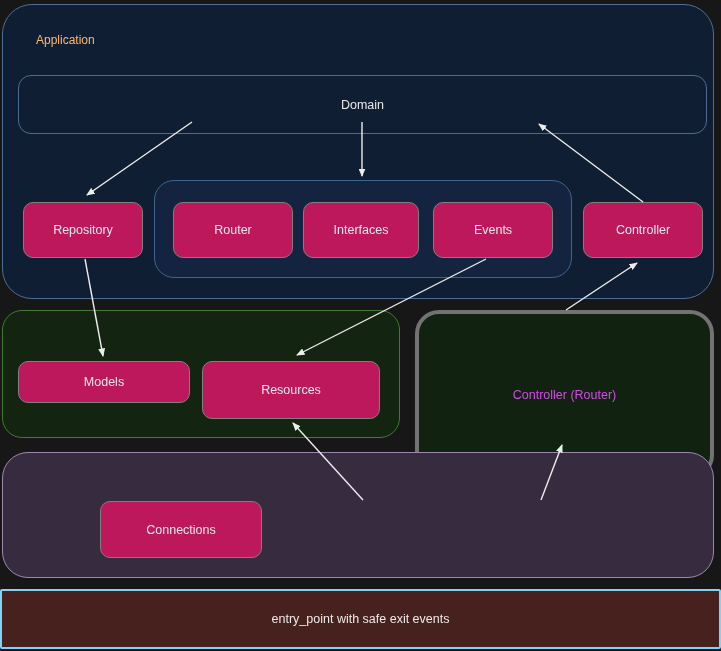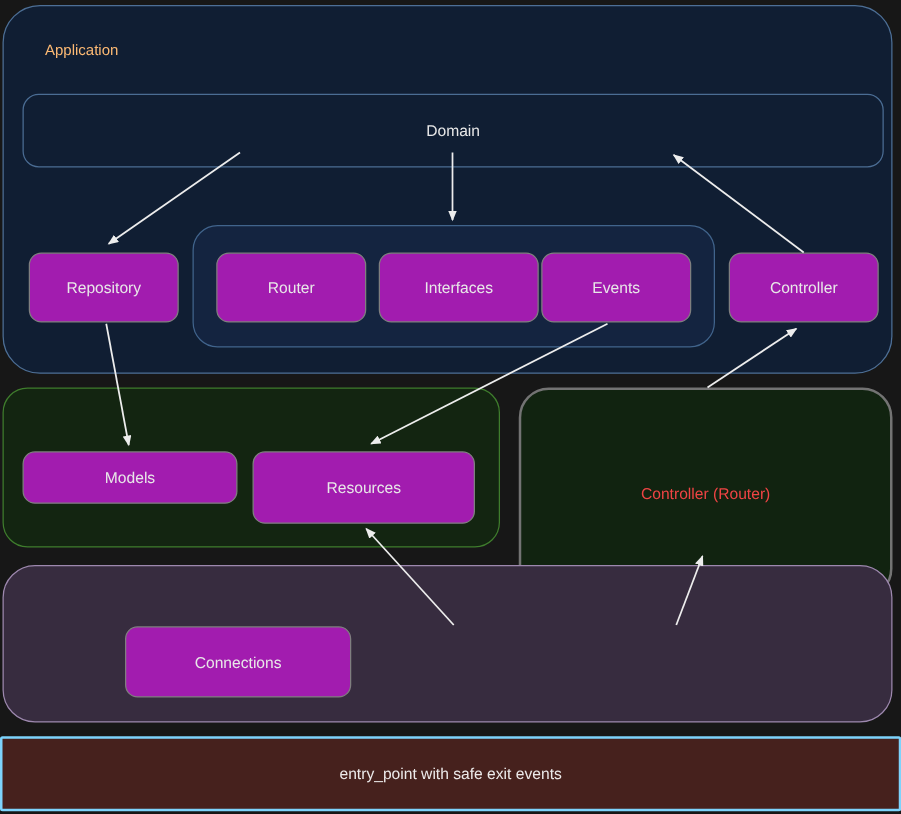--- a/index.html
+++ b/index.html
@@ -18,21 +18,21 @@
     background: #171717;
   }
   .container-label {
     position: absolute;
     font-size: 12px;
     color: #fdba74;
     white-space: nowrap;
   }
   .node {
     position: absolute;
-    background: #a21caf;
+    background: #be185d;
     border: 1px solid #7f7f7f;
     border-radius: 10px;
     display: flex;
     align-items: center;
     justify-content: center;
     box-sizing: border-box;
     color: #e8e8e8;
     font-size: 12.5px;
     text-align: center;
   }
@@ -59,55 +59,55 @@
   #group-pie {
     position: absolute;
     left: 154px; top: 180px; width: 418px; height: 98px;
     background: #142440;
     border: 1px solid #41648c;
     border-radius: 20px;
     box-sizing: border-box;
   }
   #box-repository { left: 23px;  top: 202px; width: 120px; height: 56px; }
   #box-public     { left: 173px; top: 202px; width: 120px; height: 56px; }
-  #box-interfaces { left: 303px; top: 202px; width: 128px; height: 56px; }
+  #box-interfaces { left: 303px; top: 202px; width: 116px; height: 56px; }
   #box-events     { left: 433px; top: 202px; width: 120px; height: 56px; }
   #box-controller { left: 583px; top: 202px; width: 120px; height: 56px; }
   
   #shared-container {
     position: absolute;
     left: 2px; top: 310px; width: 398px; height: 128px;
     background: #132511;
     border: 1px solid #3f7d2d;
     border-radius: 20px;
     box-sizing: border-box;
   }
   #shared-label { left: 42px; top: 338px; }
   #box-models    { left: 18px;  top: 361px; width: 172px; height: 42px; }
   #box-resources { left: 202px; top: 361px; width: 178px; height: 58px; }
   #box-router {
     position: absolute;
     left: 415px; top: 310px; width: 299px; height: 169px;
     background: #112310;
-    border: 2px solid #737373;
+    border: 4px solid #737373;
     border-radius: 24px;
     box-sizing: border-box;
     display: flex; align-items: center; justify-content: center;
-    color: #ef4444; font-size: 12.5px;
+    color: #d946ef; font-size: 12.5px;
   }
   
   #system-container {
     position: absolute;
     left: 2px; top: 452px; width: 712px; height: 126px;
     background: #372c3f;
     border: 1px solid #9d88ae;
     border-radius: 26px;
     box-sizing: border-box;
   }
-  #box-connections  { left: 100px; top: 501px; width: 181px; height: 57px; }
+  #box-connections  { left: 100px; top: 501px; width: 162px; height: 57px; }
   #box-eventmanager { left: 282px; top: 501px; width: 158px; height: 57px; }
   #box-expressjs    { left: 460px; top: 501px; width: 160px; height: 57px; }
   
   #entry-bar {
     position: absolute;
     left: 0px; top: 589px; width: 721px; height: 60px;
     background: #46211d;
     border: 2px solid #7dd3fc;
     border-radius: 2px;
     box-sizing: border-box;

